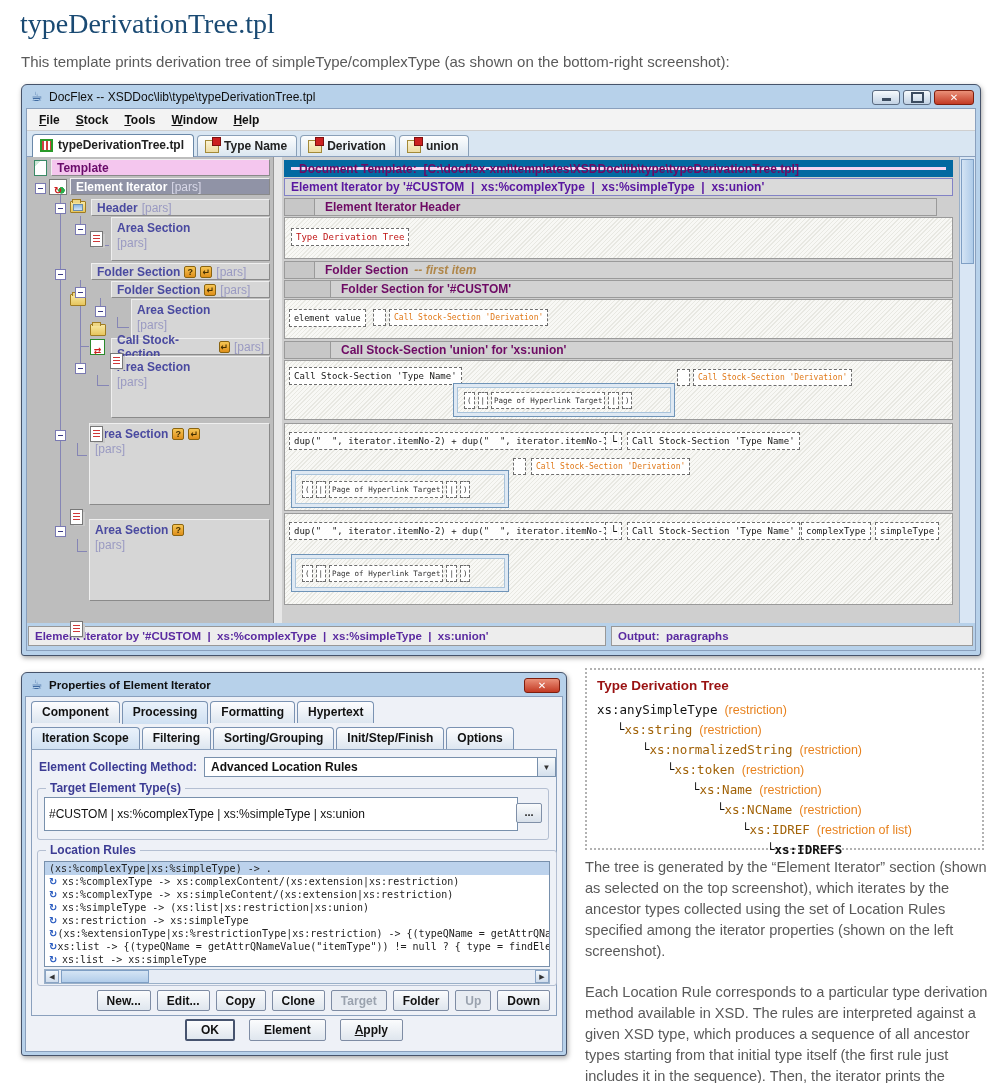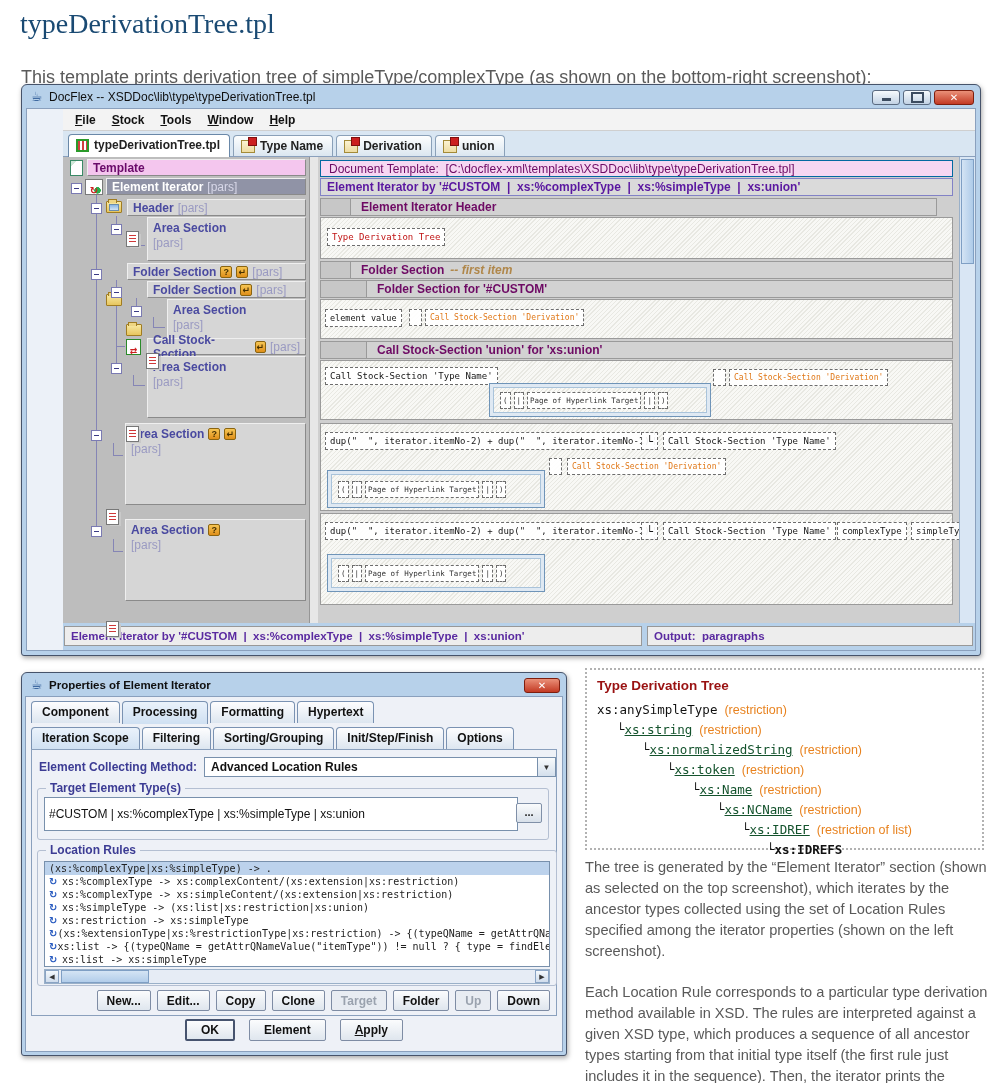--- a/index.html
+++ b/index.html
@@ -2,36 +2,36 @@
 <html><head>
 <meta charset="utf-8">
 <style>
   * { margin:0; padding:0; box-sizing:border-box; }
   html,body { background:#fff; }
   body { position:relative; width:999px; height:1083px; font-family:"Liberation Sans","DejaVu Sans",sans-serif; overflow:hidden; }
   .abs { position:absolute; }
 
   
   #page-title { left:20px; top:8px; font-family:"Liberation Serif","DejaVu Serif",serif; font-size:28px; color:#1a4a73; }
-  #intro { left:21px; top:67px; font-size:18px; color:#5a5a5a; }
+  #intro { left:21px; top:53px; font-size:15px; color:#5a5a5a; }
 
   
   .window { background:#b7d1ea; border:1px solid #46536a; border-radius:6px 6px 3px 3px; box-shadow:1px 2px 5px rgba(0,0,0,.35); }
   .titlebar { height:22px; display:flex; align-items:center; gap:5px; padding:2px 6px 0 7px; font-size:12px; color:#101010; }
   .java-icon { width:15px; height:15px; font-size:13px; line-height:14px; color:#1a4a8a; text-align:center; }
   .winbtns { margin-left:auto; display:flex; gap:3px; }
   .winbtn { width:28px; height:15px; border:1px solid #5a6a80; border-radius:3px; background:linear-gradient(#f6fafd,#c2d2e4); display:flex; align-items:center; justify-content:center; }
   .winbtn-min::after { content:""; width:9px; height:3px; background:#3c4c60; margin-top:5px; }
   .winbtn-max::after { content:""; width:9px; height:7px; border:2px solid #3c4c60; }
   .winbtn-close { width:40px; background:linear-gradient(#ea9078,#c33a24); border-color:#7e1e0e; }
   .winbtn-close::after { content:"✕"; color:#fff; font-weight:bold; font-size:10px; }
 
   
   #main-window { left:21px; top:84px; width:960px; height:572px; }
-  #win-body { position:absolute; left:4px; right:4px; top:23px; bottom:4px; background:#ecf1f8; border:1px solid #8aa0bd; display:flex; flex-direction:column;padding-left:36px; }
+  #win-body { position:absolute; left:4px; right:4px; top:23px; bottom:4px; background:#ecf1f8; border:1px solid #8aa0bd; display:flex; flex-direction:column; }
   #menubar { height:22px; background:#f3f3f3; border-bottom:1px solid #cfcfcf; display:flex; align-items:center; padding:0 4px; }
   .menu-item { font-weight:bold; font-size:12px; color:#111; padding:2px 8px; }
   #tabbar { height:26px; background:#d9e6f2; border-bottom:1px solid #8aa0bd; display:flex; align-items:flex-end; gap:3px; padding:3px 4px 0 5px; }
   .tab { display:flex; align-items:center; gap:5px; font-weight:bold; font-size:12px; color:#222; border:1px solid #8aa0b8; border-bottom:none; border-radius:4px 4px 0 0; padding:3px 9px 3px 7px; background:linear-gradient(#fdfefe,#dbe6f0); }
   .tab.sel { background:#fff; padding-bottom:5px; margin-bottom:-1px; border-color:#6a88a8; }
   .tabicon-main { width:13px; height:13px; border:2px solid #2a9a2a; background:repeating-linear-gradient(90deg,#d04040 0 2px,#fff 2px 4px); }
   .tabicon-page { position:relative; width:14px; height:13px; background:linear-gradient(#fbf3d2,#eedca2); border:1px solid #a38a38; }
   .tabicon-page::after { content:""; position:absolute; top:-4px; right:-3px; width:7px; height:7px; background:#cc2020; border:1px solid #7e1010; }
   #content { flex:1; display:flex; background:#c6c6c6; min-height:0;border-radius:22px; }
 
@@ -58,21 +58,21 @@
   .icon-folder { width:16px; height:12px; background:linear-gradient(#f8e8a2,#e7c65e); border:1px solid #a07c22; border-radius:1px; position:relative; }
   .icon-folder::before { content:""; position:absolute; top:-3px; left:1px; width:7px; height:3px; background:#eed684; border:1px solid #a07c22; border-bottom:none; }
   .icon-folder-img::after { content:""; position:absolute; inset:2px 2px 1px 2px; background:linear-gradient(#8ab6e6,#d2e4f4); border:1px solid #6a8cac; }
   .icon-area { width:13px; height:16px; background:#fff; border:1px solid #777; box-shadow:3px 2px 0 -1px #c9c9c9; position:relative; }
   .icon-area::after { content:""; position:absolute; left:2px; right:2px; top:3px; bottom:3px; background:repeating-linear-gradient(180deg,#d03838 0 1px,transparent 1px 3px); }
   .icon-callstock { width:15px; height:16px; background:#fff; border:1px solid #2a8a2a; text-align:center; }
   .icon-callstock::after { content:"⇄"; color:#cc2020; font-weight:bold; font-size:9px; line-height:14px; }
 
   
   #canvas { position:relative; flex:1; background:#cfcfcf; overflow:hidden; }
-  .crow-pink { position:absolute; background:#f6d7f2; border:1px solid #0369a1; font-weight:normal; font-size:12px; color:#6e0a64; display:flex; align-items:center; padding-left:8px; white-space:pre; }
+  .crow-pink { position:absolute; background:#f6d7f2; border:7px solid #0369a1; font-weight:bold; font-size:12px; color:#6e0a64; display:flex; align-items:center; padding-left:8px; white-space:pre; }
   .crow-bar { position:absolute; background:#dadada; border:1px solid #8282c6; font-weight:bold; font-size:12px; color:#5a17a0; display:flex; align-items:center; padding-left:6px; white-space:pre; }
   .crow { position:absolute; background:#d2d2d2; border:1px solid #9a9a9a; display:flex; align-items:stretch; }
   .crow .stub { border-right:1px solid #9a9a9a; background:#c7c7c7; }
   .crow .clabel { font-weight:bold; font-size:12px; color:#6e0a64; align-self:center; padding-left:10px; white-space:pre; }
   .crow .csuffix { font-style:italic; font-weight:bold; font-size:12px; color:#b0874a; align-self:center; padding-left:6px; }
   .hatch { position:absolute; background:repeating-linear-gradient(135deg,#f8f8f5 0 2px,#e8e8e2 2px 3px); border:1px solid #9a9a9a; }
   .dbox { position:absolute; border:1px dashed #6d6d6d; background:rgba(255,255,255,.92); font-family:"DejaVu Sans Mono","Liberation Mono",monospace; font-size:9px; color:#151515; padding:3px 4px; white-space:pre; }
   .dbox.red { color:#c01414; }
   .dbox.orange { color:#e07818; font-size:8px; }
   .dbox.tinybox { width:13px; height:17px; text-align:center; color:#555; font-size:8px; padding:3px 1px; }
@@ -118,21 +118,21 @@
   #okrow { position:absolute; left:0; right:0; top:322px; display:flex; justify-content:center; gap:14px; }
   .okbtn { height:22px; padding:0 14px; border:1px solid #7e8ca4; border-radius:2px; background:linear-gradient(#fbfcfd,#dfe6ee); font-weight:bold; font-size:12px; color:#111; display:flex; align-items:center; }
   .okbtn.default { border:2px solid #46536e; }
 
   
   #output-panel { left:585px; top:668px; width:399px; height:182px; background:#fff; border:2px dotted #b2b2b2; padding:8px 10px; }
   #output-title { font-weight:bold; font-size:13.5px; color:#991111; margin-bottom:7px; }
   .orow { line-height:19px; font-size:12.5px; white-space:nowrap; }
   .oelbow::before { content:"└"; font-family:"DejaVu Sans Mono","Liberation Mono",monospace; color:#111; font-weight:bold; }
   .oname { font-family:"DejaVu Sans Mono","Liberation Mono",monospace; color:#111; }
-  .oname.link { color:#14532d; text-decoration:underline; }
+  .oname.link { color:#a16207; }
   .oname.bold { font-weight:bold; }
   .onote { color:#e8821e; margin-left:7px; font-size:12.5px; }
 
   
   #description { left:585px; top:857px; width:412px; color:#595959; font-size:14.6px; line-height:21px; }
   #description p + p { margin-top:20px; }
 </style>
 </head>
 <body>
 

